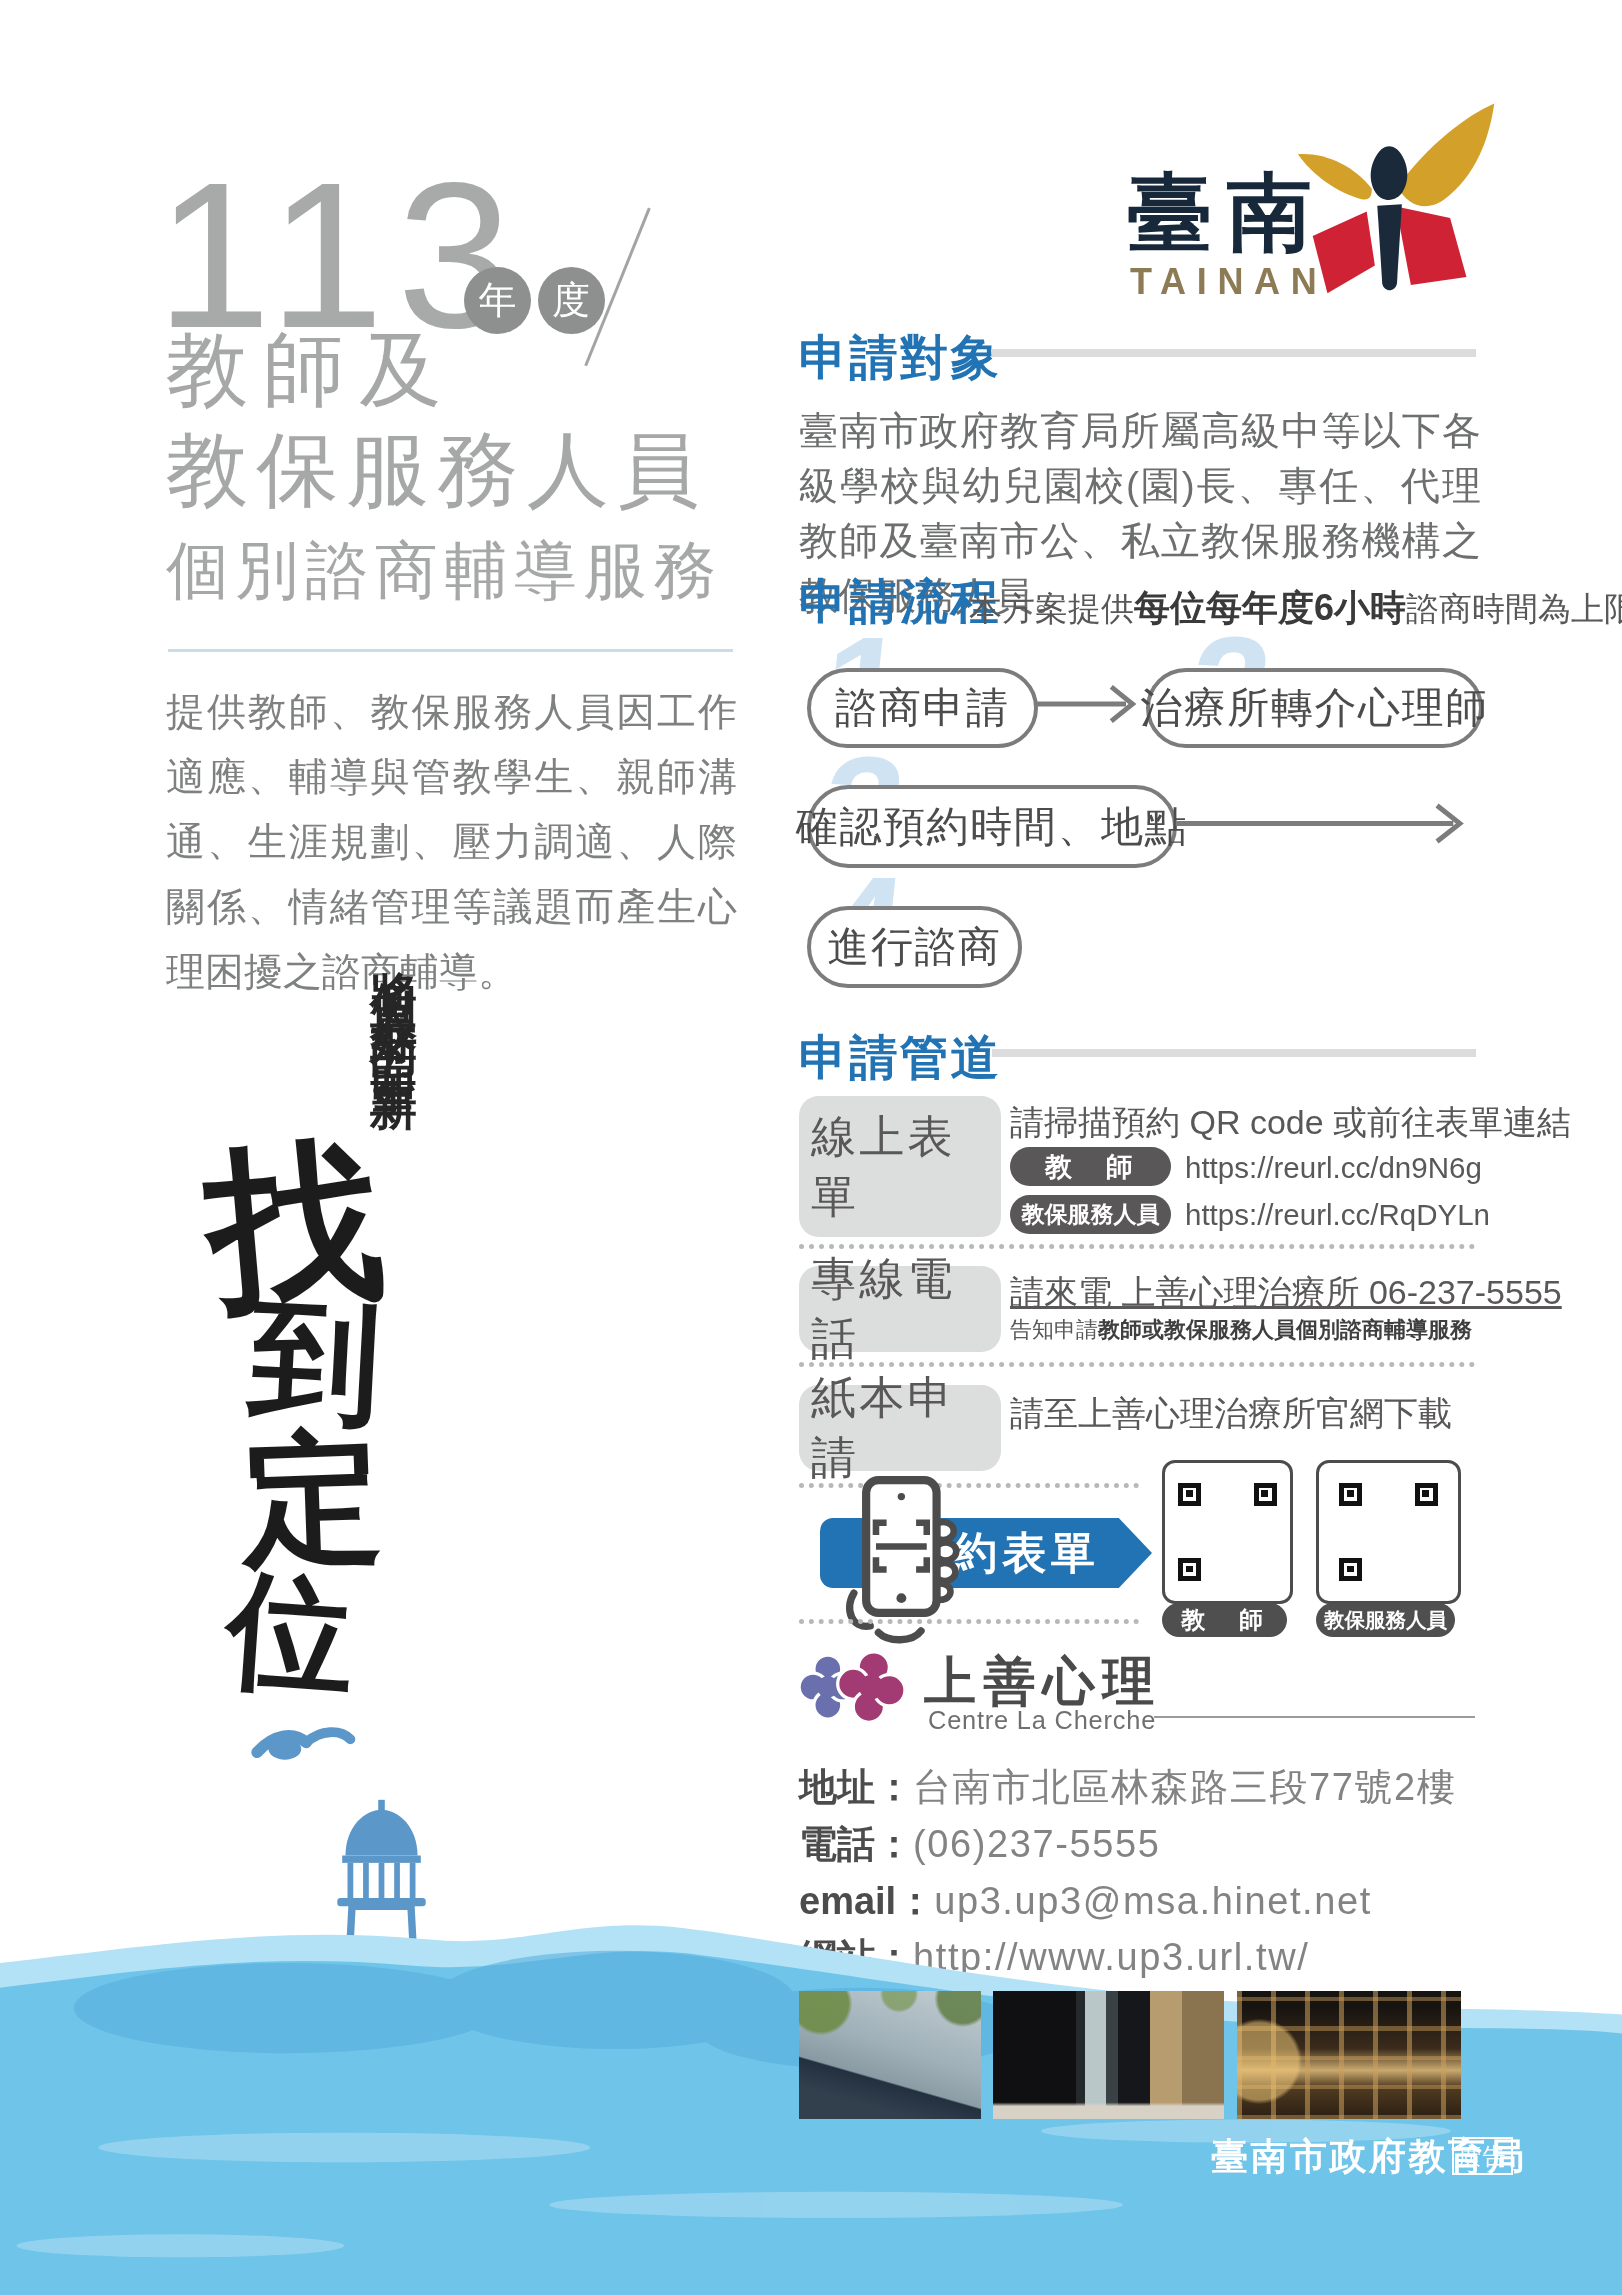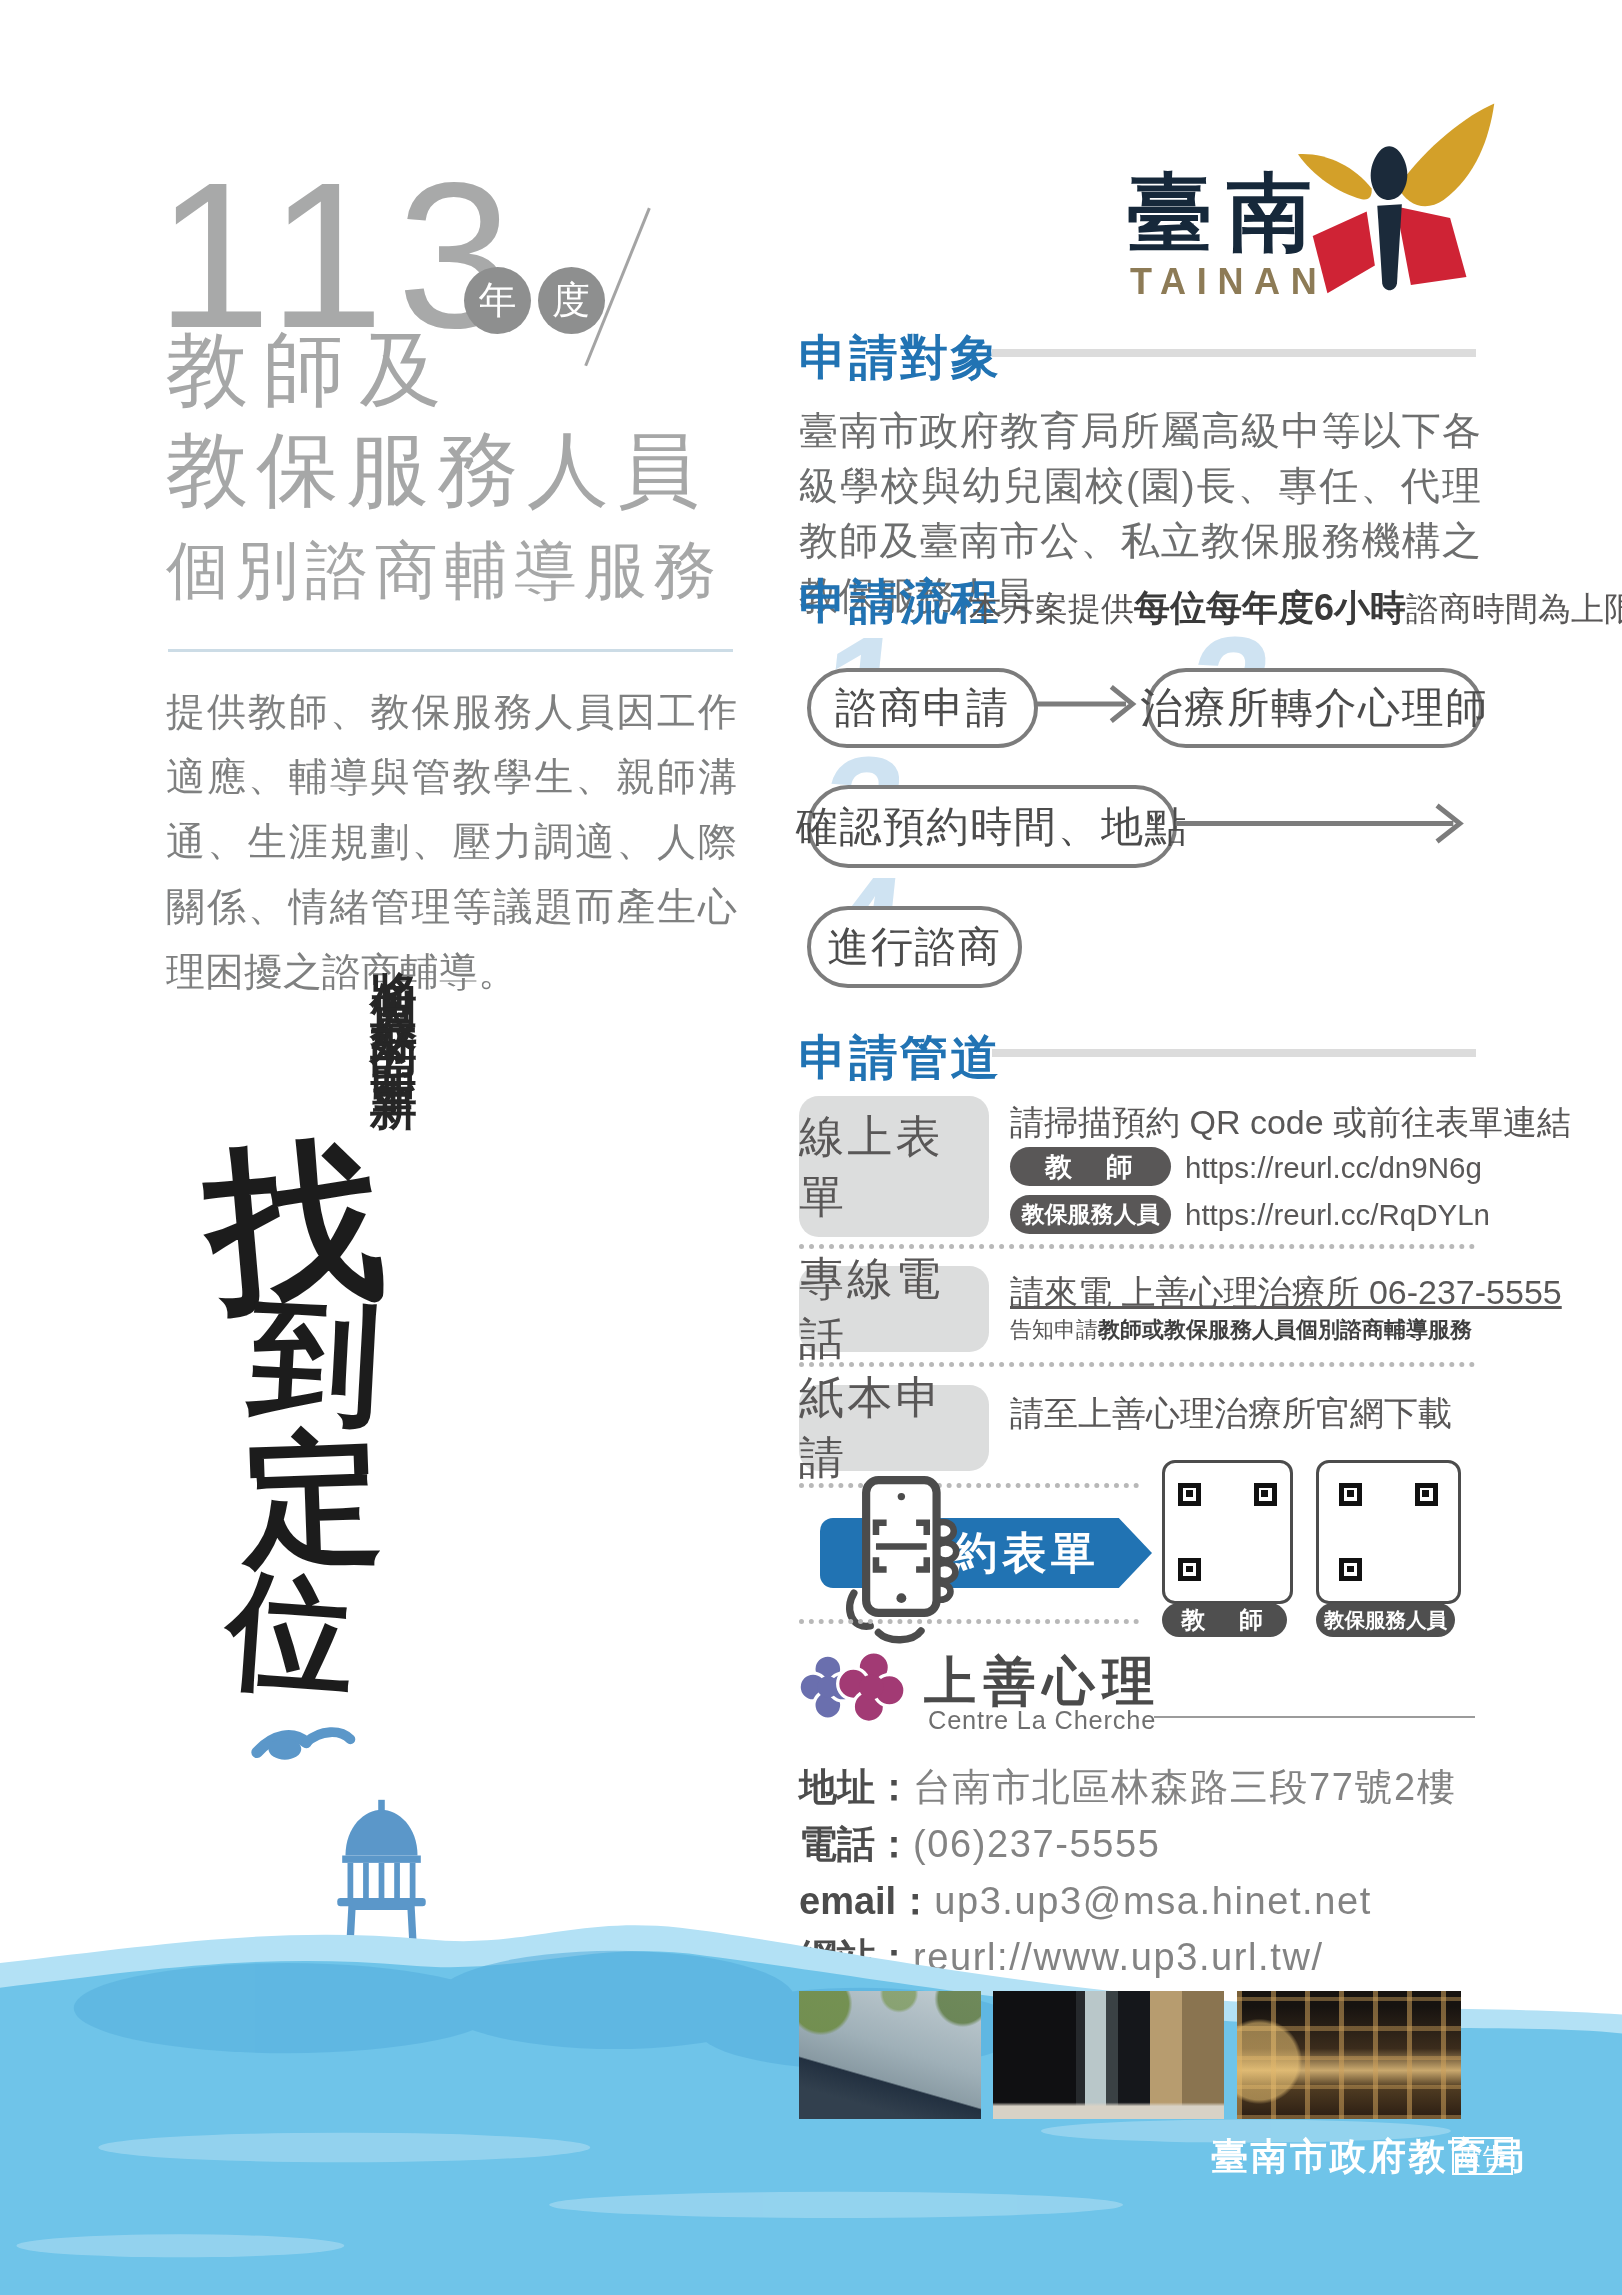--- a/index.html
+++ b/index.html
@@ -57,21 +57,21 @@
         letter-spacing:1.6px;white-space:nowrap;}
   .p1{left:807px;top:668px;width:223px;height:72px;}
   .p2{left:1146px;top:668px;width:329px;height:72px;}
   .p3{left:807px;top:785px;width:362px;height:75px;}
   .p4{left:807px;top:906px;width:207px;height:74px;}
   .arrow{position:absolute;}
   .psy{left:1102px;top:923px;font-size:33px;line-height:43px;color:#a7cde7;font-weight:700;white-space:nowrap;}
 
   
   .grayBox{position:absolute;background:#dcdddd;border-radius:19.7px;display:flex;align-items:center;
-           justify-content:center;font-size:45px;color:#595757;letter-spacing:3.3px;font-weight:500;}
+           justify-content:center;font-size:45px;color:#595757;letter-spacing:3.3px;font-weight:500;padding-left:12px;}
   .gb1{left:799px;top:1096px;width:190px;height:141px;}
   .gb2{left:799px;top:1266px;width:190px;height:86px;}
   .gb3{left:799px;top:1385px;width:190px;height:86px;}
   .chText{position:absolute;color:#595757;white-space:nowrap;}
   .ch1desc{left:1010px;top:1100px;font-size:34px;}
   .linkPill{position:absolute;background:#595757;color:#fff;border-radius:21px;display:flex;
             align-items:center;justify-content:center;font-weight:700;white-space:nowrap;}
   .lp1{left:1010px;top:1147px;width:161px;height:39px;font-size:27px;letter-spacing:3.3px;}
   .lp2{left:1010px;top:1195px;width:161px;height:39px;font-size:23px;}
   .url{position:absolute;font-size:29.5px;color:#595757;white-space:nowrap;letter-spacing:0px;}
@@ -290,21 +290,21 @@
         <circle cx="93" cy="56" r="15" stroke="none"></circle>
     </g>
   </svg>
   <div class="abs clinicZh">上善心理</div>
   <div class="abs clinicEn">Centre La Cherche</div>
   <div class="abs logoLine"></div>
 
   <div class="abs contact cr0"><span class="cLabel">地址：</span><span class="cValue">台南市北區林森路三段77號2樓</span></div>
   <div class="abs contact cr1"><span class="cLabel">電話：</span><span class="cValue">(06)237-5555</span></div>
   <div class="abs contact cr2"><span class="cLabel">email：</span><span class="cValue">up3.up3@msa.hinet.net</span></div>
-  <div class="abs contact cr3"><span class="cLabel">網站：</span><span class="cValue">reurl://www.up3.url.tw/</span></div>
+  <div class="abs contact cr3"><span class="cLabel">網站：</span><span class="cValue">http://www.up3.url.tw/</span></div>
 
   <svg class="abs lh" width="279" height="434" viewBox="0 0 340 530">
     <g stroke="#4e8fc5" fill="none" stroke-linecap="round" opacity="0.92">
       <path d="M18,70 C38,48 62,44 78,58" stroke-width="14"></path>
       <path d="M78,58 C96,42 120,42 132,54" stroke-width="12"></path>
       <ellipse cx="52" cy="66" rx="20" ry="13" fill="#4e8fc5" stroke="none"></ellipse>
     </g>
     <g opacity="0.9">
       <rect x="166" y="128" width="8" height="16" fill="#4a8cc4"></rect>
       <path d="M126,196 C126,160 150,140 170,140 C190,140 214,160 214,196 Z" fill="#4a8cc4"></path>

